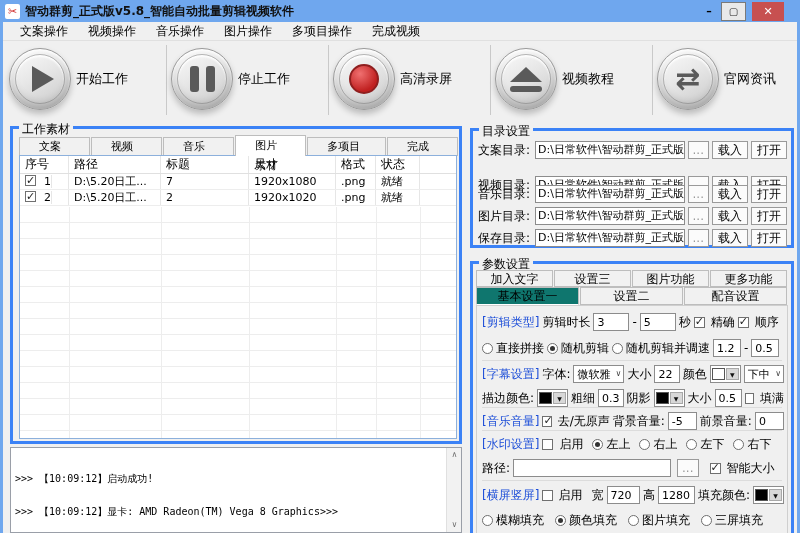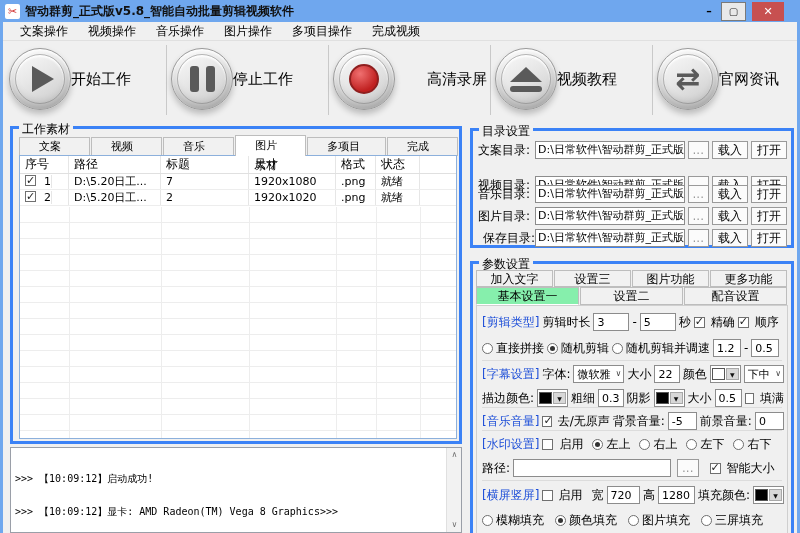--- a/index.html
+++ b/index.html
@@ -30,21 +30,21 @@
   
   .toolbar { position:absolute; left:3px; right:3px; top:41px; height:79px; background:#F0F0F0; }
   .tool { position:absolute; top:44px; height:70px; display:flex; align-items:center; top:3px; }
   .circle { width:62px; height:62px; border-radius:50%; border:1px solid #9A9A9A;
             background:linear-gradient(150deg,#FDFDFD 0%,#E7E7E7 45%,#C6C6C6 100%);
             box-shadow:inset 0 2px 3px #fff, inset 0 -5px 8px rgba(0,0,0,.20), 0 4px 6px rgba(0,0,0,.22);
             display:flex; align-items:center; justify-content:center; position:relative; }
   .circle::before { content:""; position:absolute; left:5px; top:5px; right:5px; bottom:5px;
                     border-radius:50%; border:1px solid rgba(120,120,120,.5);
                     box-shadow:inset 0 2px 2px rgba(255,255,255,.9); }
-  .tool-label { font-size:15px; }
+  .tool-label { margin-left:5px; font-size:13px; }
   .tdiv { position:absolute; top:4px; height:70px; width:1px; background:#C9C9C9; }
   .icon-play { width:0; height:0; border-left:22px solid #5A5A5A; border-top:13px solid transparent;
                border-bottom:13px solid transparent; margin-left:6px; }
   .icon-pause { display:flex; gap:7px; }
   .icon-pause i { width:9px; height:26px; background:#5A5A5A; border-radius:3px; }
   .icon-record { width:30px; height:30px; border-radius:50%; border:2px solid #8F1F1F;
                  background:radial-gradient(circle at 35% 30%, #F07070, #C02020 70%); }
   .icon-eject { display:flex; flex-direction:column; align-items:center; gap:4px; }
   .icon-eject .tri { width:0; height:0; border-bottom:15px solid #5A5A5A;
                      border-left:16px solid transparent; border-right:16px solid transparent; }
@@ -99,21 +99,21 @@
           display:inline-flex; align-items:center; margin-left:3px; white-space:nowrap; }
   .sbtn.dim { color:#999; padding:0 4px; }
 
   
   .gb-params { left:470px; top:261px; width:324px; height:272px; border-bottom:none; }
   .ptabs { position:absolute; left:3px; right:3px; display:flex; }
   .ptabs1 { top:6px; } .ptabs2 { top:23px; }
   .ptab { flex:1; height:17px; line-height:16px; text-align:center; border:1px solid #BDBDBD;
           background:#F1F1F1; font-size:12px; margin-right:1px; }
   .ptabs2 .ptab { height:18px; line-height:17px; }
-  .ptab.active { background:#86efac; border-bottom-color:#fff; position:relative; z-index:2; }
+  .ptab.active { background:#0f766e; border-bottom-color:#fff; position:relative; z-index:2; }
   .ppage { position:absolute; left:3px; right:3px; top:41px; bottom:0; border:1px solid #CFCFCF; border-bottom:none; background:#F0F0F0; }
   .prow { position:absolute; left:5px; right:3px; display:flex; align-items:center; gap:3px; font-size:12px; white-space:nowrap; }
   .pdiv { position:absolute; left:5px; right:5px; border-top:1px solid #DCDCDC; }
   .blue { color:#1d4ed8; }
   .tin { border:1px solid #8C8C8C; background:#fff; height:18px; font-size:11px; padding:0 3px;
          display:inline-flex; align-items:center; }
   .combo { border:1px solid #8C8C8C; background:#fff; height:18px; display:inline-flex; align-items:center;
            padding:0 13px 0 3px; position:relative; font-size:11px; }
   .combo::after { content:"∨"; position:absolute; right:2px; top:3px; font-size:8px; color:#444; }
   .rd { width:11px; height:11px; border:1px solid #6E6E6E; border-radius:50%; background:#fff;
@@ -165,21 +165,21 @@
     <div class="tool" style="left:168px;">
       <div class="circle">
           <div class="icon-pause">
             <i></i>
             <i></i>
           </div>
         </div>
       <span class="tool-label">停止工作</span>
     </div>
     <div class="tdiv" style="left:325px;"></div>
-    <div class="tool" style="left:330px;gap:32px;">
+    <div class="tool" style="left:330px;">
       <div class="circle">
           <div class="icon-record"></div>
         </div>
       <span class="tool-label">高清录屏</span>
     </div>
     <div class="tdiv" style="left:487px;"></div>
     <div class="tool" style="left:492px;">
       <div class="circle">
           <div class="icon-eject">
             <span class="tri"></span>
@@ -280,21 +280,21 @@
       <span class="sbtn">载入</span>
       <span class="sbtn">打开</span>
     </div>
     <div class="dir-row" style="top:76px;">
       <span class="dir-label">图片目录:</span>
       <span class="dir-input">D:\日常软件\智动群剪_正式版v5.</span>
       <span class="sbtn dim">...</span>
       <span class="sbtn">载入</span>
       <span class="sbtn">打开</span>
     </div>
-    <div class="dir-row" style="top:98px;text-align:right;">
+    <div class="dir-row" style="top:98px;">
       <span class="dir-label">保存目录:</span>
       <span class="dir-input">D:\日常软件\智动群剪_正式版v5.</span>
       <span class="sbtn dim">...</span>
       <span class="sbtn">载入</span>
       <span class="sbtn">打开</span>
     </div>
   </div>
 
   <div class="groupbox gb-params">
     <span class="gb-title">参数设置</span>

